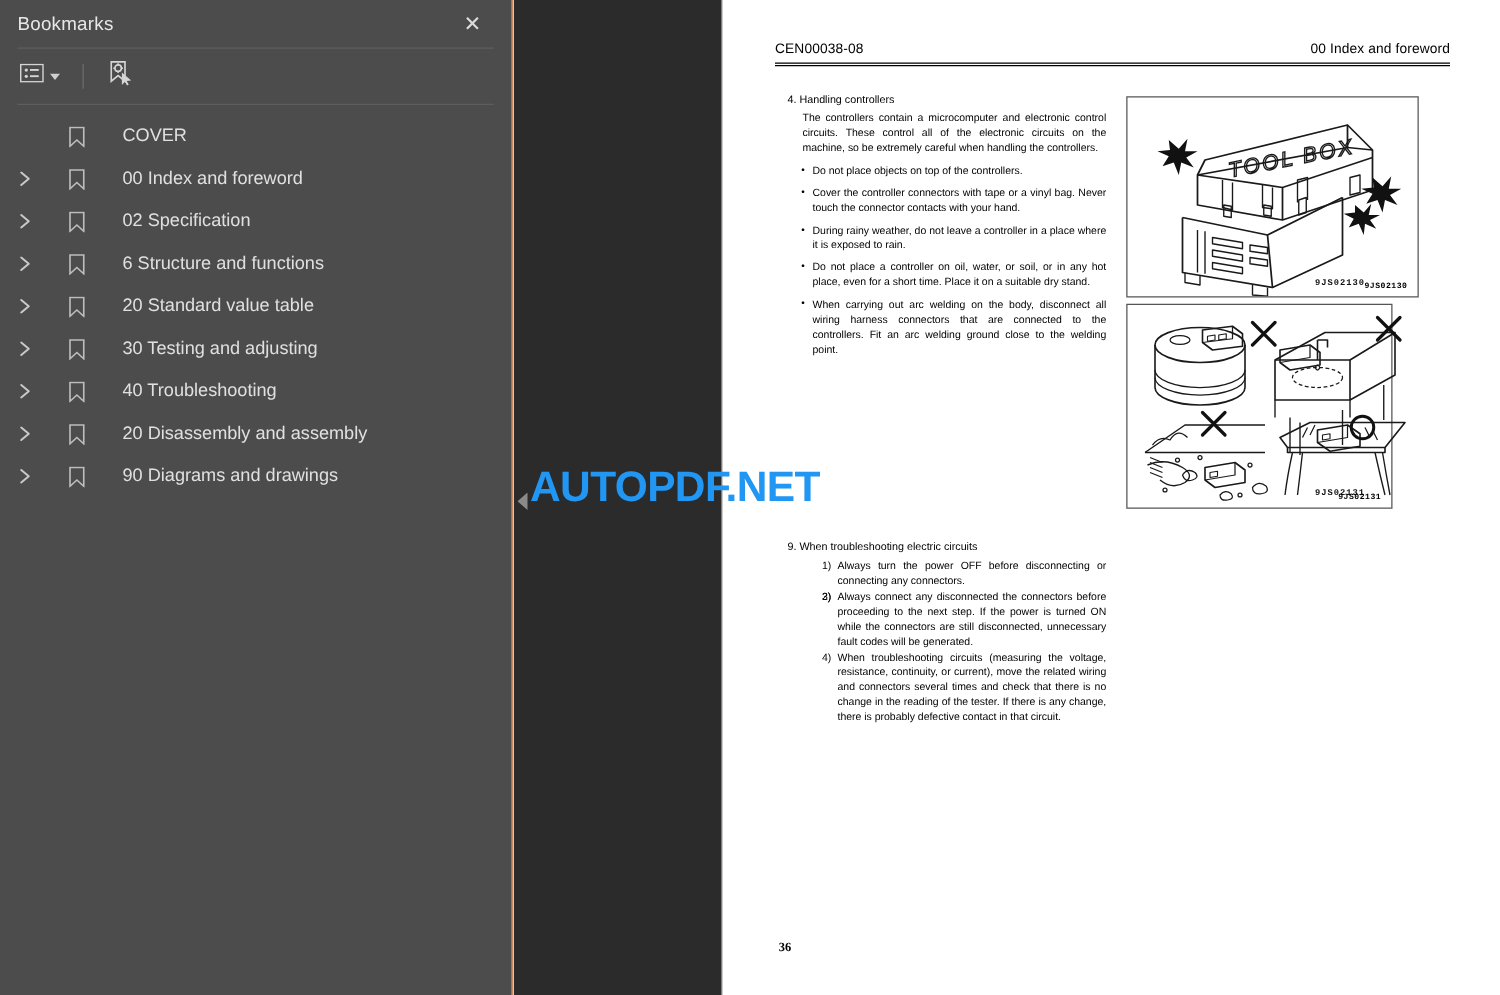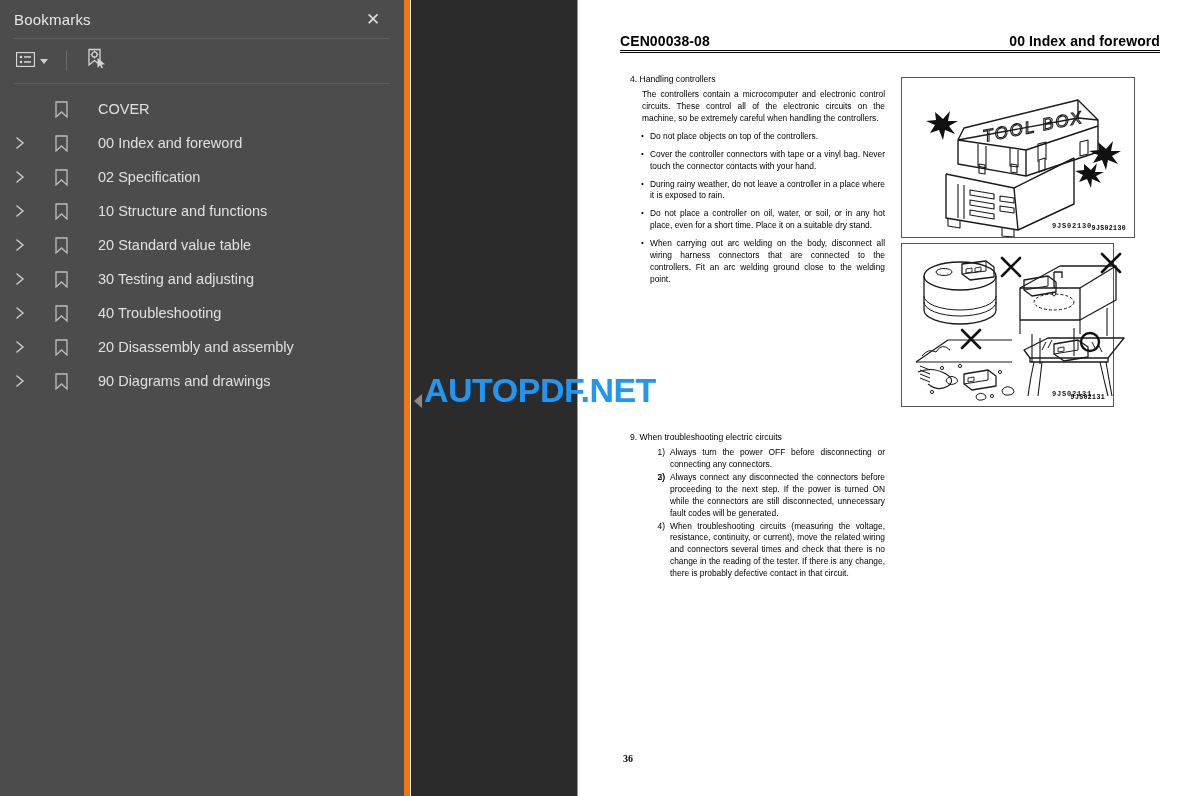--- a/index.html
+++ b/index.html
@@ -14,21 +14,21 @@
     width: 1200px; height: 796px;
     overflow: hidden;
   }
 
   
   #bookmarks-panel {
     position: absolute; left: 0; top: 0;
     width: 410px; height: 796px;
     background: #4c4c4c;
     box-sizing: border-box;
-    border-right: 6px solid #f97316;
+    border-right: 1px solid #f97316;
   }
   #panel-header {
     position: relative;
     height: 38px;
     padding: 0 14px;
     display: flex; align-items: center;
   }
   #panel-title {
     color: #e8e8e8;
     font-size: 15px;
@@ -135,21 +135,21 @@
   #doc-page {
     position: absolute; left: 578px; top: 0;
     width: 622px; height: 796px;
     background: #ffffff;
     color: #000;
   }
   #doc-header {
     position: absolute; left: 42px; top: 33px;
     width: 540px;
     display: flex; justify-content: space-between;
-    font-size: 14px; font-weight: bold;
+    font-size: 11px; font-weight: normal;
     letter-spacing: 0.1px;
   }
   #doc-header-rule {
     position: absolute; left: 42px; top: 50px;
     width: 540px; height: 0;
     border-top: 1.6px solid #000;
     border-bottom: 0.6px solid #000;
     padding-top: 1px;
   }
 
@@ -310,21 +310,21 @@
           <span class="bm-twisty">
             <svg width="10" height="12" viewBox="0 0 10 12">
               <path d="M2 1 L8 6 L2 11" fill="none" stroke="#c9c9c9" stroke-width="1.6" stroke-linecap="round" stroke-linejoin="round"></path>
             </svg>
           </span>
           <span class="bm-icon">
             <svg width="13" height="17" viewBox="0 0 13 17">
               <path d="M1 1 H12 V16 L6.5 11 L1 16 Z" fill="none" stroke="#bdbdbd" stroke-width="1.3"></path>
             </svg>
           </span>
-          <span class="bm-label">10 Structure and functions</span>
+          <span class="bm-label">6 Structure and functions</span>
         </div>
         <div class="bm-row">
           <span class="bm-twisty">
             <svg width="10" height="12" viewBox="0 0 10 12">
               <path d="M2 1 L8 6 L2 11" fill="none" stroke="#c9c9c9" stroke-width="1.6" stroke-linecap="round" stroke-linejoin="round"></path>
             </svg>
           </span>
           <span class="bm-icon">
             <svg width="13" height="17" viewBox="0 0 13 17">
               <path d="M1 1 H12 V16 L6.5 11 L1 16 Z" fill="none" stroke="#bdbdbd" stroke-width="1.3"></path>

